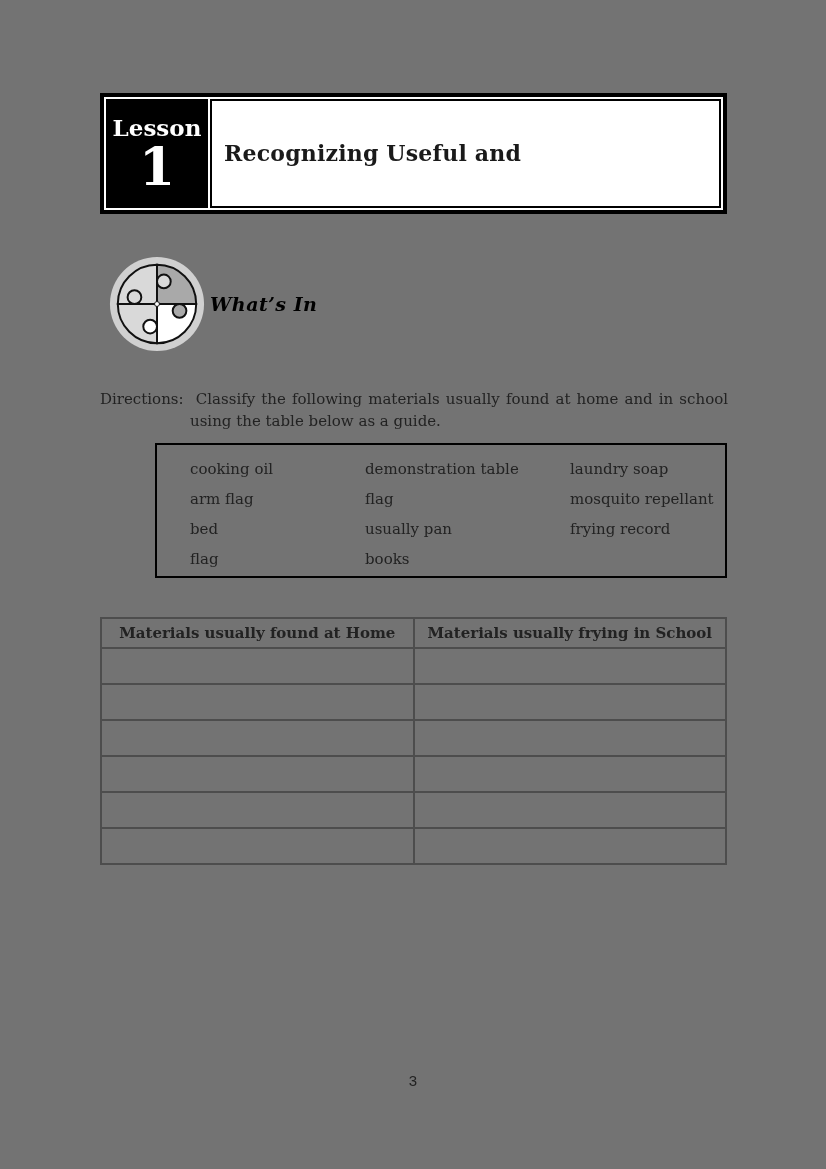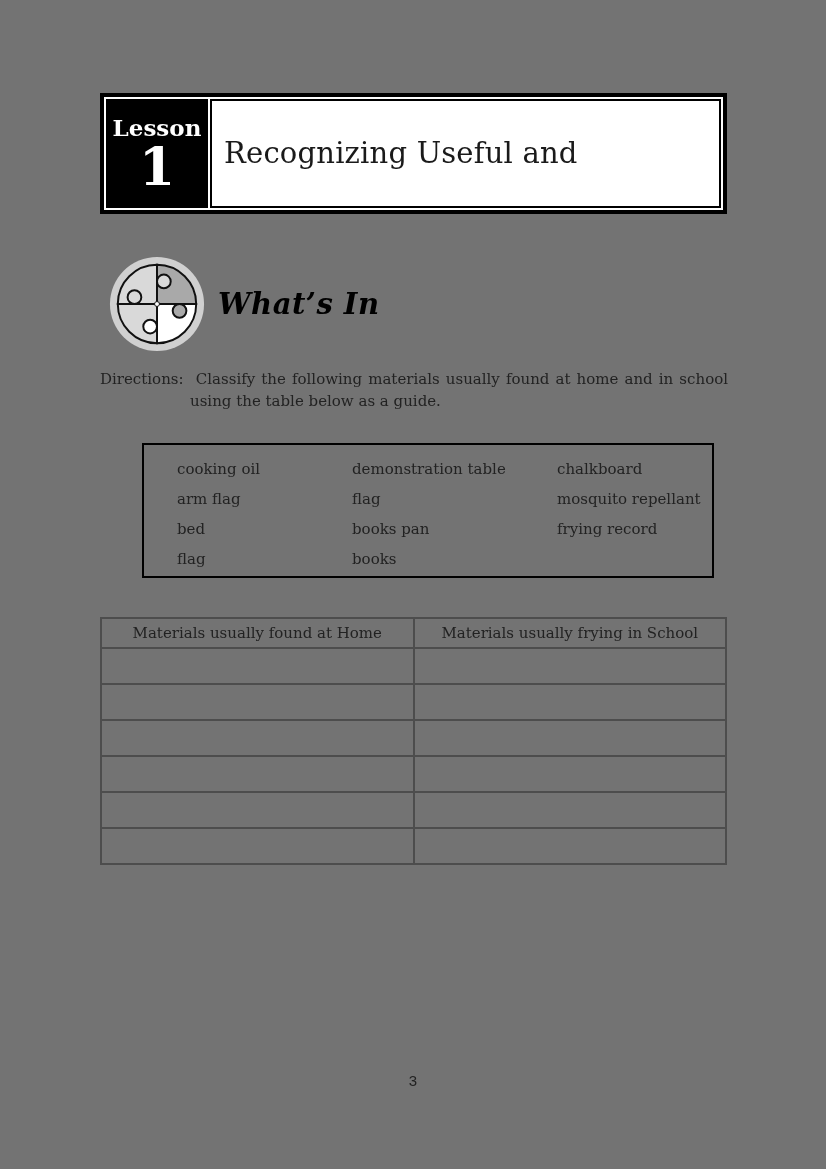--- a/index.html
+++ b/index.html
@@ -40,62 +40,62 @@
   .lesson-number { font-size: 52px; font-weight: bold; line-height: 0.95; margin-top: 2px; }
   .lesson-title-box {
     flex: 1;
     border: 2.5px solid #000;
     box-sizing: border-box;
     background: #fff;
     display: flex;
     flex-direction: column;
     justify-content: center;
     padding-left: 12px;
-    font-weight: normal;
-    font-size: 29px;
+    font-weight: bold;
+    font-size: 22px;
     line-height: 1.32;
     letter-spacing: 0.2px;
   }
 
   
   .section-heading {
     position: absolute;
     left: 108px; top: 255px;
     display: flex;
     align-items: center;
   }
   .puzzle-icon { width: 98px; height: 98px; flex: none; }
   .section-title {
-    margin-left: 12px;
-    font-size: 29px;
+    margin-left: 4px;
+    font-size: 19px;
     font-weight: bold;
     font-style: italic;
     letter-spacing: 0.5px;
     color: #000;
   }
 
   
   .directions {
     position: absolute;
-    left: 100px; top: 369px;
+    left: 100px; top: 389px;
     width: 628px;
     box-sizing: border-box;
     margin: 0;
     font-size: 15px;
     line-height: 21.5px;
     color: #222;
     text-align: justify;
     padding-left: 90px;
     text-indent: -90px;
   }
 
   
   .word-bank {
     position: absolute;
-    left: 142px; top: 443px;
+    left: 155px; top: 443px;
     width: 572px; height: 135px;
     box-sizing: border-box;
     border: 2px solid #000;
     display: grid;
     grid-template-columns: 175px 205px auto;
     padding: 9px 0 10px 33px;
     align-content: start;
     font-size: 15px;
     color: #222;
   }
@@ -107,21 +107,21 @@
     left: 100px; top: 617px;
     width: 627px;
     border-collapse: collapse;
     table-layout: fixed;
     font-size: 15px;
     color: #222;
   }
   .class-table th, .class-table td { border: 2px solid #4d4d4d; }
   .class-table th {
     height: 28px;
-    font-weight: normal;
+    font-weight: bold;
     text-align: center;
     padding: 0;
   }
   .class-table td { height: 34px; padding: 0; }
 
   
   .page-number {
     position: absolute;
     left: 0; right: 0; top: 1072px;
     text-align: center;
@@ -166,25 +166,25 @@
   <div class="word-bank">
     <div class="wb-col">
       <div class="wb-item">cooking oil</div>
       <div class="wb-item">arm flag</div>
       <div class="wb-item">bed</div>
       <div class="wb-item">flag</div>
     </div>
     <div class="wb-col">
       <div class="wb-item">demonstration table</div>
       <div class="wb-item">flag</div>
-      <div class="wb-item">books pan</div>
+      <div class="wb-item">usually pan</div>
       <div class="wb-item">books</div>
     </div>
     <div class="wb-col">
-      <div class="wb-item">chalkboard</div>
+      <div class="wb-item">laundry soap</div>
       <div class="wb-item">mosquito repellant</div>
       <div class="wb-item">frying record</div>
     </div>
   </div>
 
   <table class="class-table">
     <thead>
       <tr>
         <th>Materials usually found at Home</th>
         <th>Materials usually frying in School</th>

